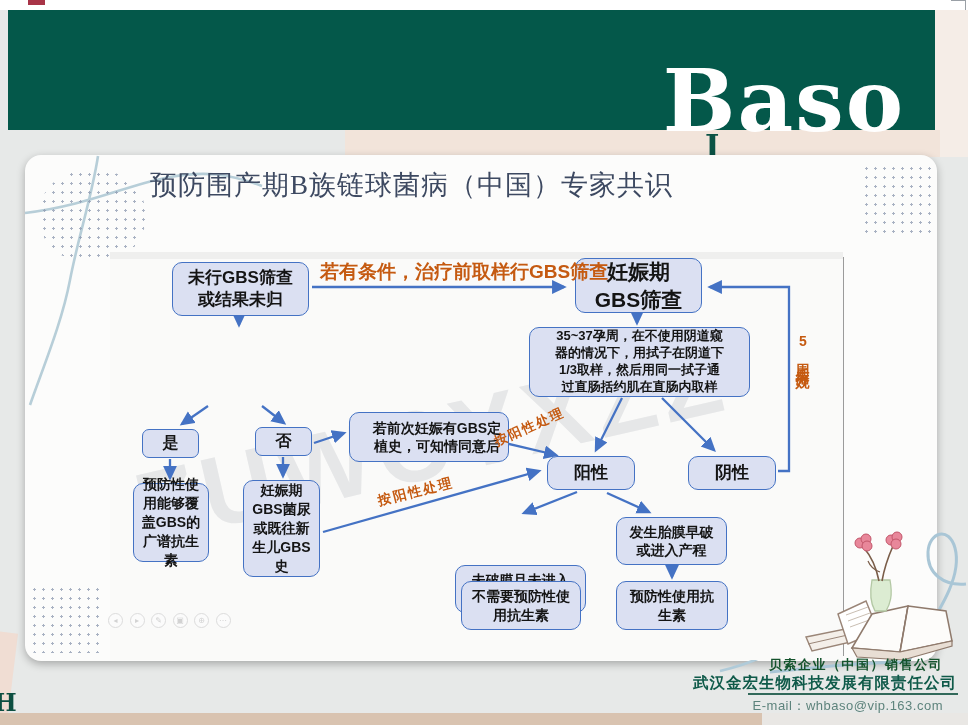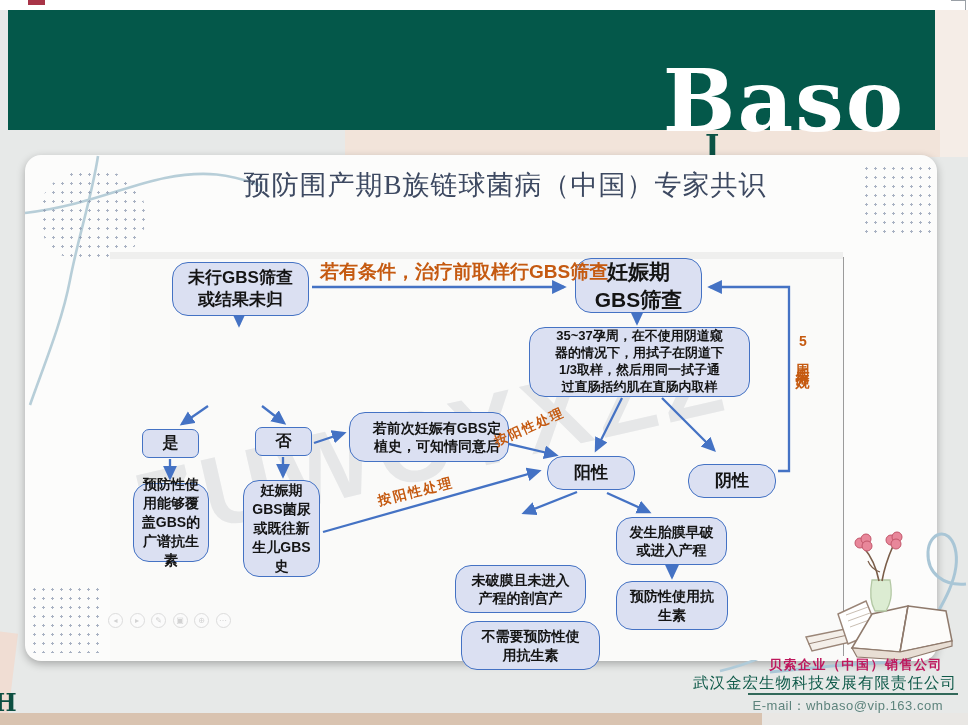--- a/index.html
+++ b/index.html
@@ -30,48 +30,48 @@
   .card{position:absolute;left:25px;top:155px;width:912px;height:506px;background:#fcfcfb;
         border-radius:16px;box-shadow:0 3px 8px rgba(0,0,0,0.28);}
   .dots{position:absolute;background-image:radial-gradient(circle,#8d99b0 1px,transparent 1.2px);
         background-size:9px 9px;opacity:.75;border-radius:45%;}
   .dots-tl{left:40px;top:170px;width:105px;height:92px;}
   .dots-tr{left:862px;top:164px;width:72px;height:72px;border-radius:8%;}
   .dots-bl{left:30px;top:585px;width:74px;height:68px;border-radius:8%;}
   .decor-svg,.arrow-svg,.books-svg{position:absolute;left:0;top:0;width:968px;height:725px;pointer-events:none;}
 
   
-  .title{position:absolute;left:150px;top:167px;width:710px;text-align:center;
+  .title{position:absolute;left:150px;top:167px;width:710px;text-align:left;
         color:#3d4961;font-family:"Liberation Serif","DejaVu Serif",serif;}
   .title .l1{font-size:27px;letter-spacing:1px;}
   .title .l2{font-size:27px;margin-top:4px;letter-spacing:2px;}
 
   
   .fc-bg{position:absolute;left:110px;top:252px;width:733px;height:408px;background:#fafaf9;}
   .fc-topband{position:absolute;left:110px;top:252px;width:733px;height:7px;background:#efefee;}
   .fc-rightline{position:absolute;left:843px;top:257px;width:1px;height:399px;background:#9b9b9b;}
   .watermark{position:absolute;left:145px;top:452px;width:680px;
         font-size:100px;font-weight:bold;letter-spacing:6px;color:rgba(148,153,165,0.20);
         transform:rotate(-13deg);transform-origin:0 80%;white-space:nowrap;}
   .node{position:absolute;box-sizing:border-box;background:#dbe0f2;border:1.6px solid #4472c4;
-        border-radius:16px;display:flex;align-items:center;justify-content:center;
+        border-radius:10px;display:flex;align-items:center;justify-content:center;
         text-align:center;font-weight:bold;color:#141414;white-space:pre-line;line-height:1.3;}
   .olabel{position:absolute;color:#c55a11;font-weight:bold;white-space:nowrap;}
   .vert{writing-mode:vertical-rl;text-orientation:upright;letter-spacing:3px;line-height:1;}
 
   
   .controls{position:absolute;left:108px;top:613px;display:flex;gap:6.5px;}
   .ctl{width:15px;height:15px;border-radius:50%;border:1.4px solid #dcdcdc;background:#fbfbfb;
         color:#d2d2d2;font-size:8px;display:flex;align-items:center;justify-content:center;
         box-sizing:border-box;cursor:pointer;}
 
   
   .f-line1{position:absolute;right:25px;top:656px;font-size:13px;font-weight:bold;
-        color:#be185d;letter-spacing:1.5px;}
-  .f-line2{position:absolute;right:11px;top:673px;font-size:15.5px;font-weight:normal;
+        color:#14532d;letter-spacing:1.5px;}
+  .f-line2{position:absolute;right:11px;top:673px;font-size:15.5px;font-weight:bold;
         color:#0f5a49;letter-spacing:1px;}
   .f-underline{position:absolute;left:748px;top:693px;width:210px;border-top:2px solid #32695a;}
   .f-email{position:absolute;right:25px;top:697px;font-size:13px;color:#5d837c;letter-spacing:.5px;}
 </style>
 </head>
 <body>
 
 <div class="page">
 
   <div class="top-strip"></div>
@@ -149,26 +149,26 @@
 用能够覆
 盖GBS的
 广谱抗生
 素</div>
   <div class="node" style="left:243px;top:480px;width:77px;height:97px;font-size:14px;line-height:1.35;">妊娠期
 GBS菌尿
 或既往新
 生儿GBS
 史</div>
   <div class="node" style="left:547px;top:456px;width:88px;height:34px;font-size:17px;">阳性</div>
-  <div class="node" style="left:688px;top:456px;width:88px;height:34px;font-size:17px;margin-top:8px;">阴性</div>
+  <div class="node" style="left:688px;top:456px;width:88px;height:34px;font-size:17px;">阴性</div>
   <div class="node" style="left:455px;top:517px;width:131px;height:48px;font-size:14px;margin-top:48px;">未破膜且未进入
 产程的剖宫产</div>
   <div class="node" style="left:616px;top:517px;width:111px;height:48px;font-size:14px;">发生胎膜早破
 或进入产程</div>
-  <div class="node" style="left:461px;top:581px;width:139px;height:49px;font-size:14px;margin-top:40px;">不需要预防性使
+  <div class="node" style="left:461px;top:581px;width:120px;height:49px;font-size:14px;">不需要预防性使
 用抗生素</div>
   <div class="node" style="left:616px;top:581px;width:112px;height:49px;font-size:14px;">预防性使用抗
 生素</div>
 
   <div class="olabel" style="left:320px;top:259px;font-size:19px;">若有条件，治疗前取样行GBS筛查</div>
   <div class="olabel vert" style="left:796px;top:333px;font-size:14px;">5周后未分娩</div>
   <div class="olabel" style="left:492px;top:418px;font-size:13px;letter-spacing:2px;transform:rotate(-24deg);">按阳性处理</div>
   <div class="olabel" style="left:377px;top:483px;font-size:13.5px;letter-spacing:2px;transform:rotate(-14deg);">按阳性处理</div>
 
   <div class="controls">

